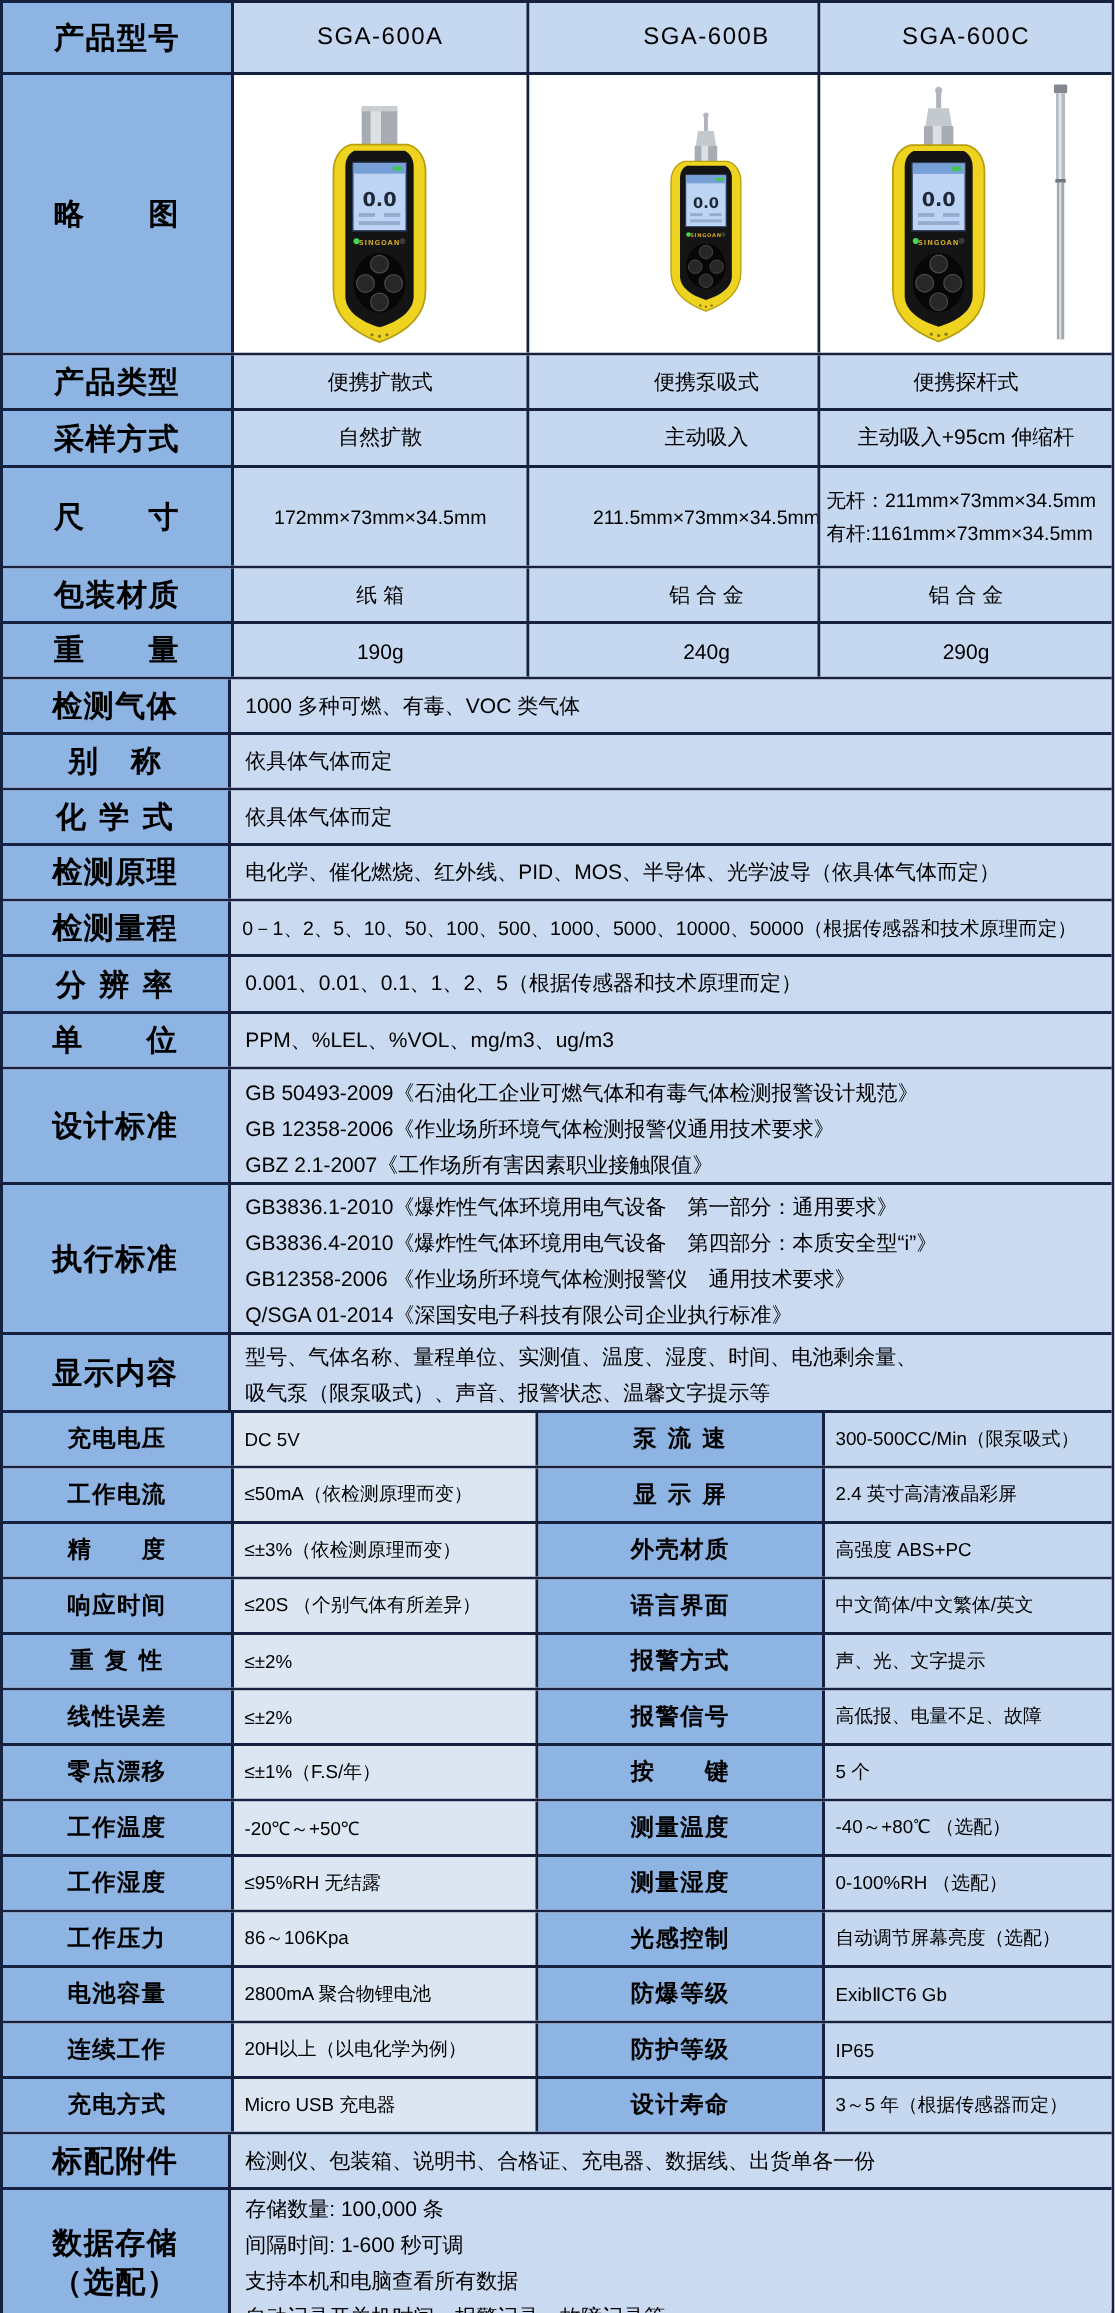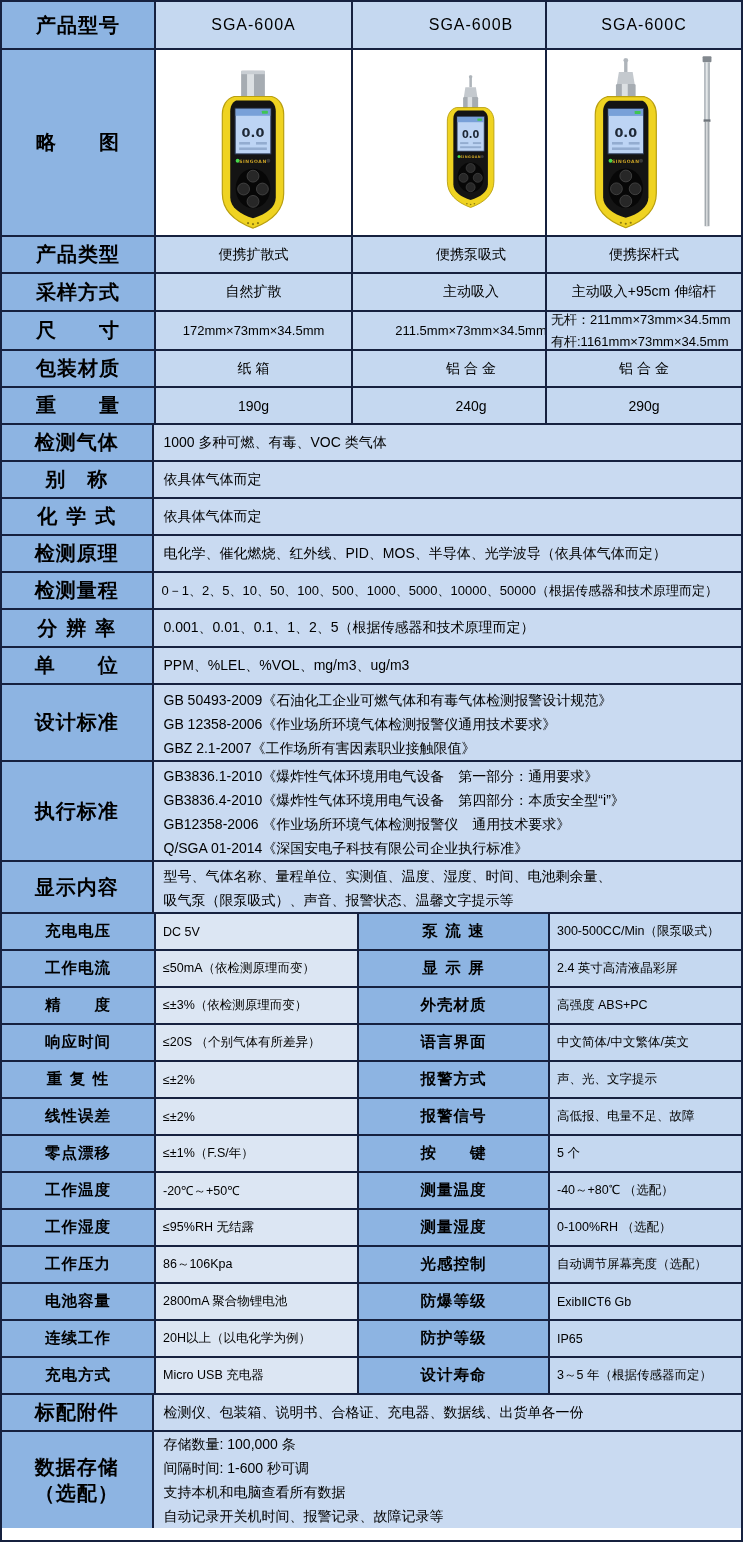--- a/index.html
+++ b/index.html
@@ -33,21 +33,21 @@
   .colA{width:197px;}
   .colB{width:194px;padding-left:44px;}
   .colC{width:194px;}
   .fullv{width:597px;}
   .s1{width:154px;}
   .s2{width:203px;}
   .s3{width:191px;}
   .s4{width:191px;}
   
   .h48{height:48px;} .h187{height:187px;} .h37{height:37px;} .h38{height:38px;}
-  .h51{height:39px;} .h77{height:77px;} .h100{height:100px;} .h52{height:52px;} .h96{height:96px;}
+  .h51{height:67px;} .h77{height:77px;} .h100{height:100px;} .h52{height:52px;} .h96{height:96px;}
   .model{font-size:16px;letter-spacing:1px;}
   .dim{font-size:13px;}
   .dimC{flex-direction:column;align-items:flex-start;justify-content:center;padding:0 4px;font-size:13px;}
   .dimC div{line-height:22px;white-space:nowrap;}
   .tight{font-size:13px;white-space:nowrap;padding:0 8px;}
   .sv{font-size:12.5px;padding:0 7px;white-space:nowrap;}
   .slab{font-size:15.5px;}
   svg{display:block;width:100%;height:100%;}
   .lcd{font:700 13px "DejaVu Sans",sans-serif;fill:#1E2836;}
   .brand{font:700 4.6px "DejaVu Sans",sans-serif;fill:#C9A227;letter-spacing:0.6px;}

